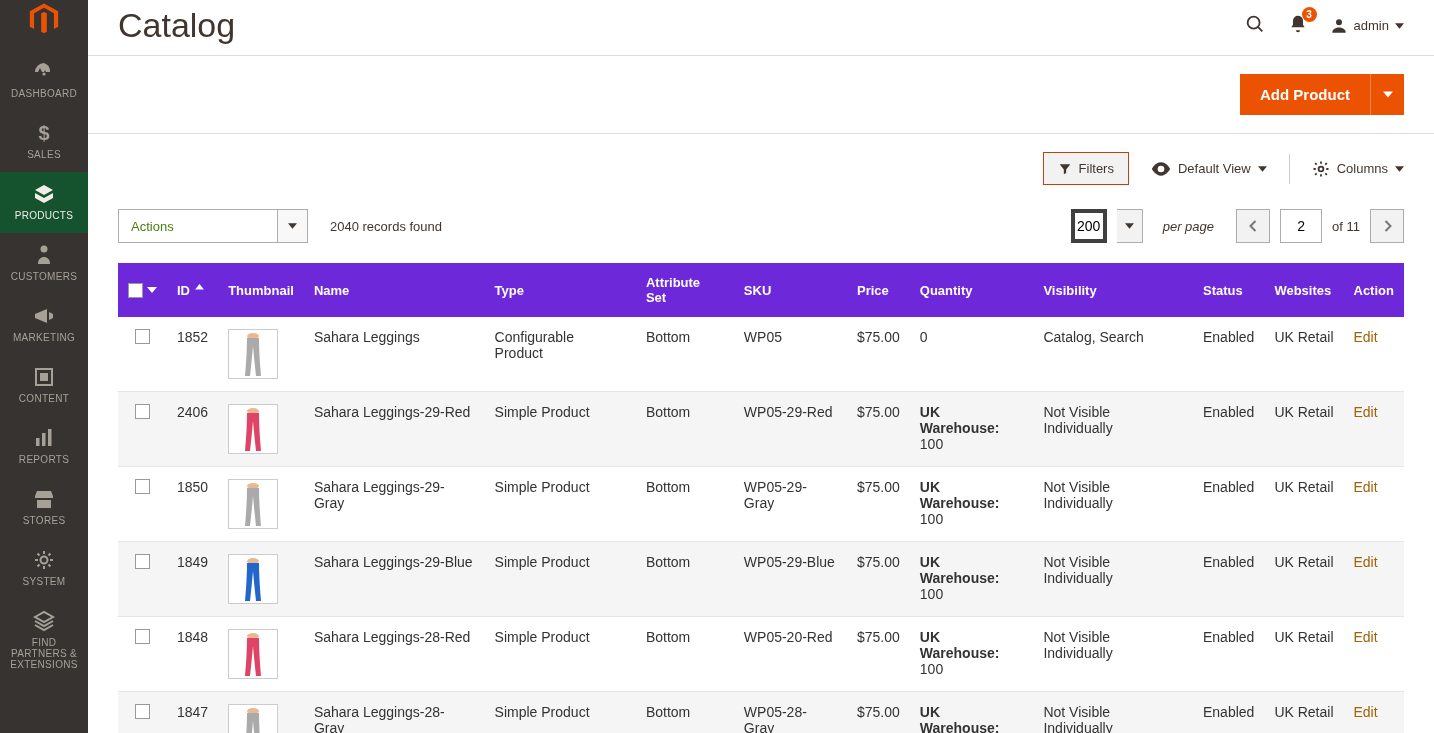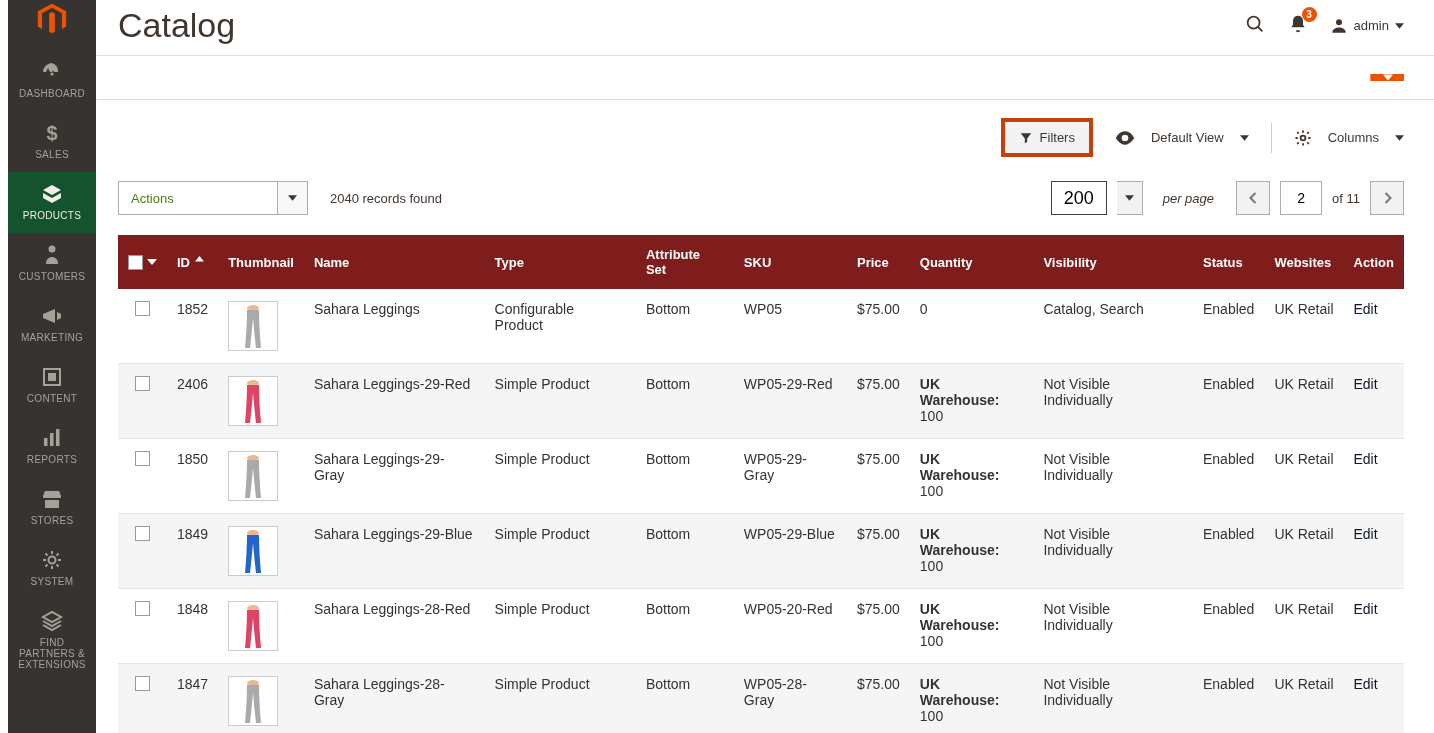--- a/index.html
+++ b/index.html
@@ -1,19 +1,19 @@
 <!DOCTYPE html>
 <html><head>
 <meta charset="utf-8">
 <style>
 * { margin:0; padding:0; box-sizing:border-box; font-family: Helvetica, Arial, sans-serif; }
 body { background:#fff; color:#333; font-size:13px; overflow-x:hidden; }
 
 
-.sidebar { position:fixed; left:8px; top:0; width:88px; height:100%; background:#373330; z-index:100; }
+.sidebar { position:fixed; left:0; top:0; width:88px; height:100%; background:#373330; z-index:100; }
 .sidebar .logo { height:50px; display:flex; align-items:flex-start; justify-content:center; padding-top:2px; }
 .sidebar .logo svg { width:34px; height:34px; }
 .nav-item { color:#a6a097; text-align:center; padding:10px 4px 12px; cursor:pointer; font-size:10px; text-transform:uppercase; }
 .nav-item.active { background:#14532d; color:#f1ede9; }
 .nav-item .ni-icon { display:block; margin:0 auto 4px; height:24px; }
 .nav-item .ni-label { display:block; letter-spacing:.3px; }
 
 
 .main { margin-left:88px; }
 .topbar { display:flex; align-items:center; padding:6px 30px 8px; }
@@ -21,49 +21,49 @@
 .top-actions { display:flex; align-items:center; gap:22px; }
 .bell-wrap { position:relative; }
 .bell-badge { position:absolute; top:-6px; right:-9px; background:#eb5202; color:#fff; border-radius:50%; font-size:10px; width:15px; height:15px; display:flex; align-items:center; justify-content:center; font-weight:bold; }
 .user-box { display:flex; align-items:center; gap:6px; color:#41362f; cursor:pointer; }
 
 .addbar { padding:18px 30px; border-top:1px solid #ddd; border-bottom:1px solid #ddd; display:flex; justify-content:flex-end; margin-top:2px;}
 .btn-add { background:#eb5202; color:#fff; font-weight:600; font-size:15px; padding:12px 20px; border:none; cursor:pointer; }
 .btn-add-arrow { background:#eb5202; border-left:1px solid rgba(255,255,255,.3); width:34px; display:flex; align-items:center; justify-content:center; cursor:pointer; }
 
 .controls-upper { display:flex; justify-content:flex-end; align-items:center; gap:22px; padding:18px 30px 8px; }
-.btn-filters { background:#f2f2f2; border:4px solid #c2410c; padding:8px 14px; display:flex; align-items:center; gap:7px; cursor:pointer; font-size:13px; color:#41362f;}
-.ctrl-link { display:flex; align-items:center; gap:16px; color:#41362f; cursor:pointer; }
+.btn-filters { background:#f2f2f2; border:1px solid #c2410c; padding:8px 14px; display:flex; align-items:center; gap:7px; cursor:pointer; font-size:13px; color:#41362f;}
+.ctrl-link { display:flex; align-items:center; gap:7px; color:#41362f; cursor:pointer; }
 .divider { width:1px; height:30px; background:#ccc; }
 
 .controls-lower { display:flex; align-items:center; padding:16px 30px 20px; gap:22px; }
 .actions-select { border:1px solid #adadad; display:flex; width:190px; height:34px; }
 .actions-select .sel-label { flex:1; display:flex; align-items:center; padding:0 12px; color:#4d7c0f;}
 .actions-select .sel-caret { width:30px; border-left:1px solid #adadad; display:flex; align-items:center; justify-content:center; background:#f8f8f8; }
 .records { color:#41362f; }
 .cl-spacer { flex:1; }
 .pager { display:flex; align-items:center; gap:10px; color:#41362f;}
-.pp-input { border:1px solid #404040; width:56px; height:34px; text-align:center; font-size:18px;}
+.pp-input { border:4px solid #404040; width:36px; height:34px; text-align:center; font-size:14px;}
 .pp-caret { border:1px solid #adadad; border-left:none; width:26px; height:34px; display:flex; align-items:center; justify-content:center; background:#f2f2f2; cursor:pointer;}
 .pg-btn { width:34px; height:34px; border:1px solid #adadad; background:#f2f2f2; display:flex; align-items:center; justify-content:center; cursor:pointer;}
 .pg-input { width:42px; height:34px; border:1px solid #adadad; text-align:center; font-size:14px;}
 
 
 .grid-wrap { margin:0 30px 30px; }
 table { width:100%; border-collapse:collapse; }
-thead th { background:#7f1d1d; color:#fff; font-size:13px; text-align:left; padding:12px 10px; font-weight:600; }
+thead th { background:#6d28d9; color:#fff; font-size:13px; text-align:left; padding:12px 10px; font-weight:600; }
 tbody td { padding:12px 10px; color:#333; vertical-align:top; font-size:14px; }
 tbody tr:nth-child(even) td { background:#f5f5f5; }
 tbody tr td { border-bottom:1px solid #e5e5e5;}
 .chk-wrap { display:flex; align-items:center; justify-content:center; gap:4px; }
 .chk { width:15px; height:15px; border:1px solid #999; background:#fff; display:inline-block; cursor:pointer;}
 .hdr-chk-caret { width:10px; height:8px; }
 .thumb { width:50px; height:50px; border:1px solid #ccc; display:flex; align-items:flex-start; justify-content:center; background:#fff; overflow:hidden;}
 .thumb .legs { display:block; margin-top:2px;}
-.edit-link { color:#0f172a; cursor:pointer; }
+.edit-link { color:#a16207; cursor:pointer; }
 .qty-label { font-weight:bold; }
 thead .sort-arrow { margin-left:5px; }
 </style>
 </head>
 <body>
 
 <nav class="sidebar">
   <div class="logo">
     <svg viewBox="0 0 24 24">
         <path fill="#eb5202" d="M12 1 2 6.5v11L5 19V8l7-4 7 4v11l3-1.5v-11L12 1zm-2 7v13l2 1 2-1V8l-2-1-2 1z"></path>
@@ -162,20 +162,21 @@
           </svg>
         <span>admin</span>
         <svg width="9" height="6" viewBox="0 0 10 6" fill="#41362f">
             <path d="M0 0h10L5 6z"></path>
           </svg>
       </span>
     </div>
   </div>
 
   <div class="addbar">
+    <button class="btn-add">Add Product</button>
     <span class="btn-add-arrow">
       <svg width="10" height="7" viewBox="0 0 10 6" fill="#fff">
           <path d="M0 0h10L5 6z"></path>
         </svg>
     </span>
   </div>
 
   <div class="controls-upper">
     <button class="btn-filters">
       <svg width="14" height="14" viewBox="0 0 24 24" fill="#41362f">

